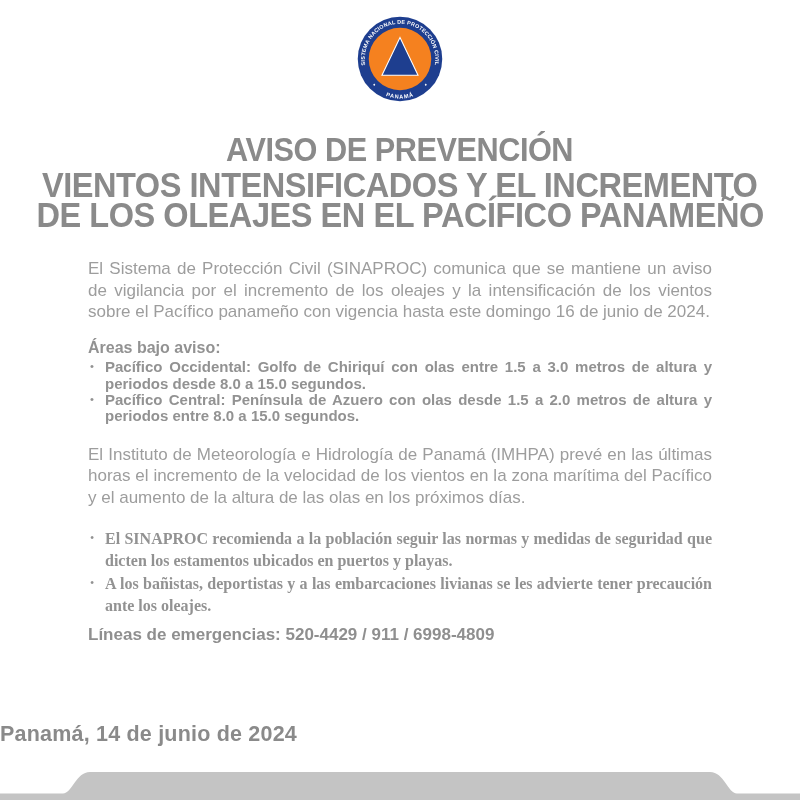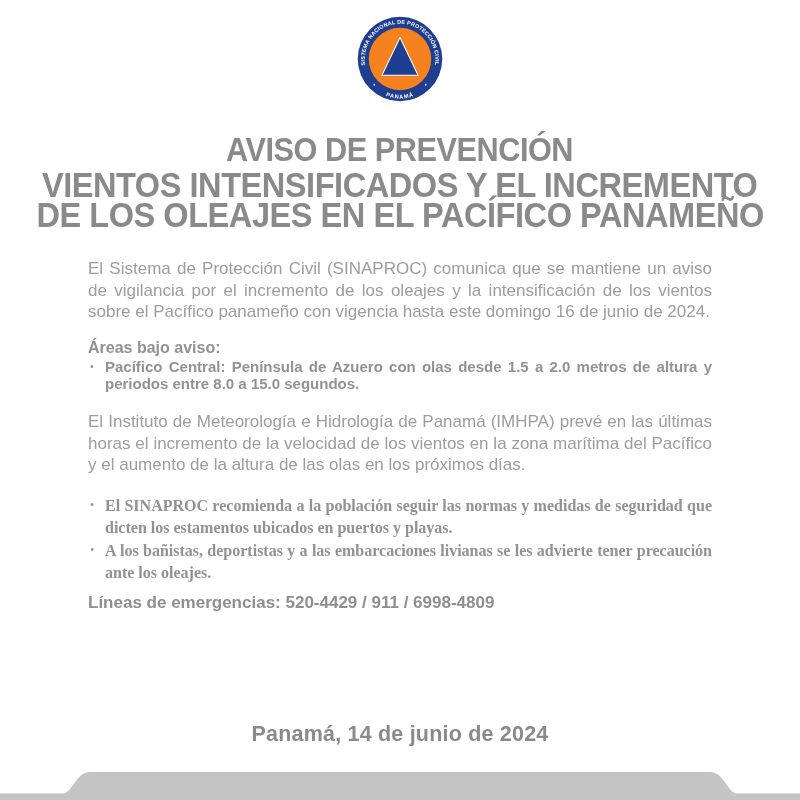--- a/index.html
+++ b/index.html
@@ -20,21 +20,21 @@
   .intro,.forecast{font-size:17px;line-height:21.7px;text-align:justify;}
   .areas-heading{margin-top:16px !important;font-size:16px;line-height:18px;font-weight:700;color:#929292;}
   ul{margin:0;padding:0;list-style:none;color:#929292;font-weight:700;text-align:justify;}
   ul li{position:relative;padding-left:17px;}
   ul li::before{content:"\2022";position:absolute;left:2px;top:-1px;font-size:0.75em;font-weight:400;}
   .areas-list{margin-top:2px;font-size:15px;line-height:16.4px;}
   .forecast{margin-top:19px !important;}
   .rec-list{margin-top:19px;font-size:16px;line-height:22.4px;font-family:Liberation Serif, serif;}
   .emergency{margin-top:7px !important;font-size:17px;line-height:22px;font-weight:700;color:#8f8f8f;}
   
-  .dateline{position:absolute;top:722px;left:0;width:100%;text-align:center;
+  .dateline{position:absolute;top:722px;left:0;width:100%;
             font-size:21.5px;font-weight:700;color:#8a8a8a;letter-spacing:0.2px;}
   .bottom-bar{position:absolute;left:0;bottom:0;display:block;}
 </style>
 </head>
 <body>
 
 <div class="page">
 
   <svg class="logo" width="88" height="88" viewBox="0 0 100 100">
     <defs>
@@ -64,20 +64,21 @@
     <div class="t2">
       <span>DE LOS OLEAJES EN EL PACÍFICO PANAMEÑO</span>
     </div>
   </header>
 
   <main class="content">
     <p class="intro">El Sistema de Protección Civil (SINAPROC) comunica que se mantiene un aviso de vigilancia por el incremento de los oleajes y la intensificación de los vientos sobre el Pacífico panameño con vigencia hasta este domingo 16 de junio de 2024.</p>
 
     <p class="areas-heading">Áreas bajo aviso:</p>
     <ul class="areas-list">
+      <li>Pacífico Occidental: Golfo de Chiriquí con olas entre 1.5 a 3.0 metros de altura y periodos desde 8.0 a 15.0 segundos.</li>
       <li>Pacífico Central: Península de Azuero con olas desde 1.5 a 2.0 metros de altura y periodos entre 8.0 a 15.0 segundos.</li>
     </ul>
 
     <p class="forecast">El Instituto de Meteorología e Hidrología de Panamá (IMHPA) prevé en las últimas horas el incremento de la velocidad de los vientos en la zona marítima del Pacífico y el aumento de la altura de las olas en los próximos días.</p>
 
     <ul class="rec-list">
       <li>El SINAPROC recomienda a la población seguir las normas y medidas de seguridad que dicten los estamentos ubicados en puertos y playas.</li>
       <li>A los bañistas, deportistas y a las embarcaciones livianas se les advierte tener precaución ante los oleajes.</li>
     </ul>
 

